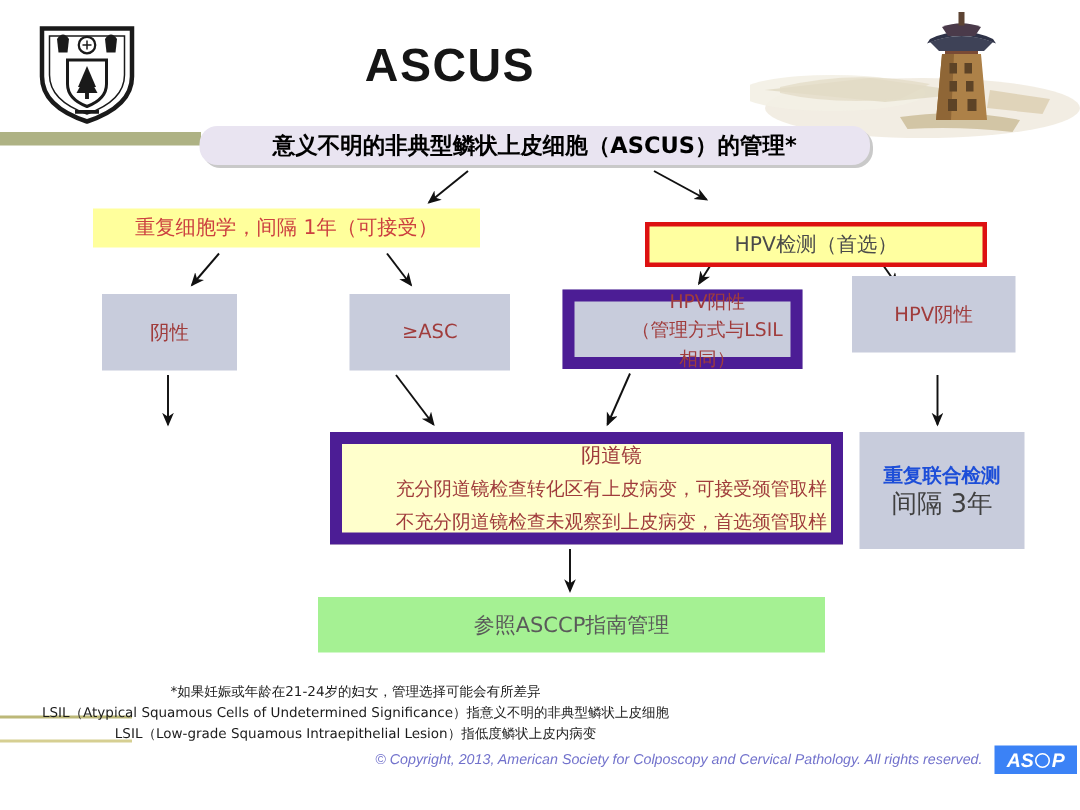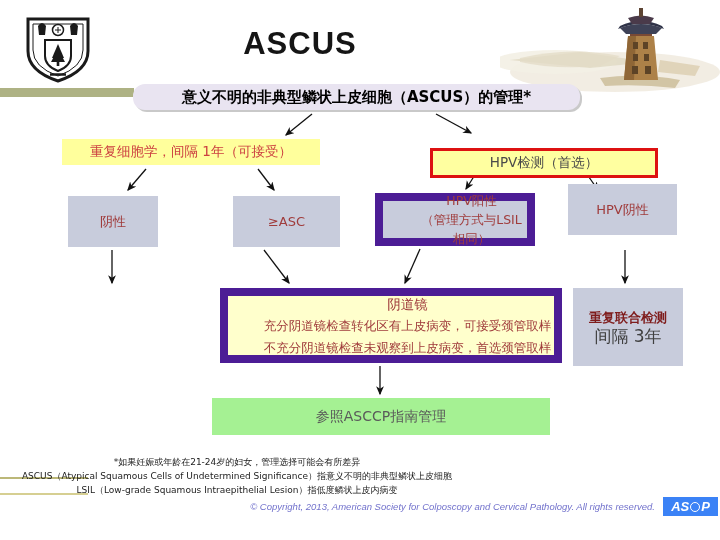--- a/index.html
+++ b/index.html
@@ -39,21 +39,21 @@
   #box-hpv-test{left:430px;top:148px;width:228px;height:30px;font-size:13.5px;color:#4a4a4a;background:#ffffa0;}
   #box-negative{left:68px;top:196px;width:90px;height:51px;font-size:13px;}
   #box-geq-asc{left:233px;top:196px;width:107px;height:51px;font-size:13px;}
   #box-hpv-positive{left:375px;top:193px;width:160px;height:53px;font-size:12.5px;line-height:19px;background:#c8ccdc;}
   #box-hpv-negative{left:568px;top:184px;width:109px;height:51px;font-size:13px;text-align:center;}
   #box-routine{left:35px;top:288px;width:165px;height:77px;font-size:12.5px;line-height:21px;}
   #box-colposcopy{left:208px;top:288px;width:342px;height:75px;background:#ffffcc;margin-left:12px;}
   #box-colposcopy .cts{font-size:13.5px;line-height:22px;}
   #box-colposcopy .ctl{font-size:12.5px;line-height:22px;}
   #box-cotest{left:573px;top:288px;width:110px;height:78px;}
-  #box-cotest .b1{font-size:13px;font-weight:bold;color:#7f1d1d;line-height:19px;}
+  #box-cotest .b1{font-size:13px;font-weight:bold;color:#1d4ed8;line-height:19px;}
   #box-cotest .b2{font-size:17px;color:#404040;line-height:19px;}
   #box-asccp{left:212px;top:398px;width:338px;height:37px;font-size:14px;color:#5a5a5a;}
   
   .notes{
     position:absolute;left:1px;top:456px;width:472px;text-align:center;
     font-size:9px;line-height:13.8px;color:#1c1c1c;z-index:2;
   }
   .olive-line{position:absolute;left:0;top:477px;width:88px;height:2px;background:#bcb878;z-index:1;}
   .olive-line2{position:absolute;left:0;top:493px;width:88px;height:2px;background:#d6cf92;z-index:1;}
   .copyright{
@@ -170,21 +170,21 @@
   </div>
 
   <div class="box green" id="box-asccp">
     <span>参照ASCCP指南管理</span>
   </div>
 
   <div class="olive-line"></div>
   <div class="olive-line2"></div>
   <div class="notes">
     <div>*如果妊娠或年龄在21-24岁的妇女，管理选择可能会有所差异</div>
-    <div>ASCUS（Atypical Squamous Cells of Undetermined Significance）指意义不明的非典型鳞状上皮细胞</div>
+    <div>LSIL（Atypical Squamous Cells of Undetermined Significance）指意义不明的非典型鳞状上皮细胞</div>
     <div>LSIL（Low-grade Squamous Intraepithelial Lesion）指低度鳞状上皮内病变</div>
   </div>
 
   <div class="copyright">© Copyright, 2013, American Society for Colposcopy and Cervical Pathology. All rights reserved.</div>
   <div class="asccp-logo">
     <span>AS</span>
     <span class="asccp-circle"></span>
     <span>P</span>
   </div>
 

